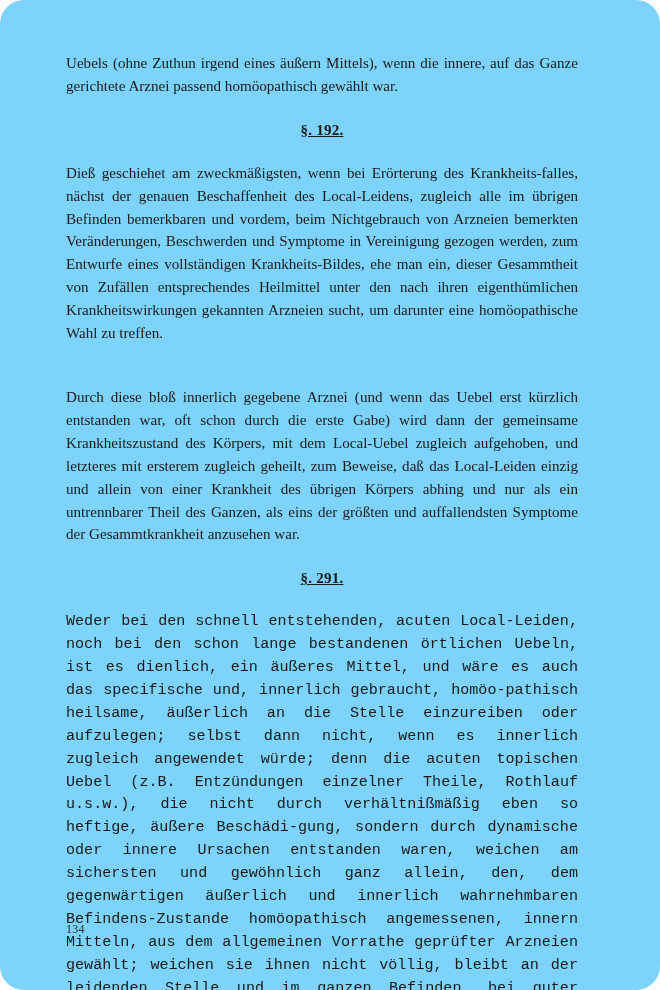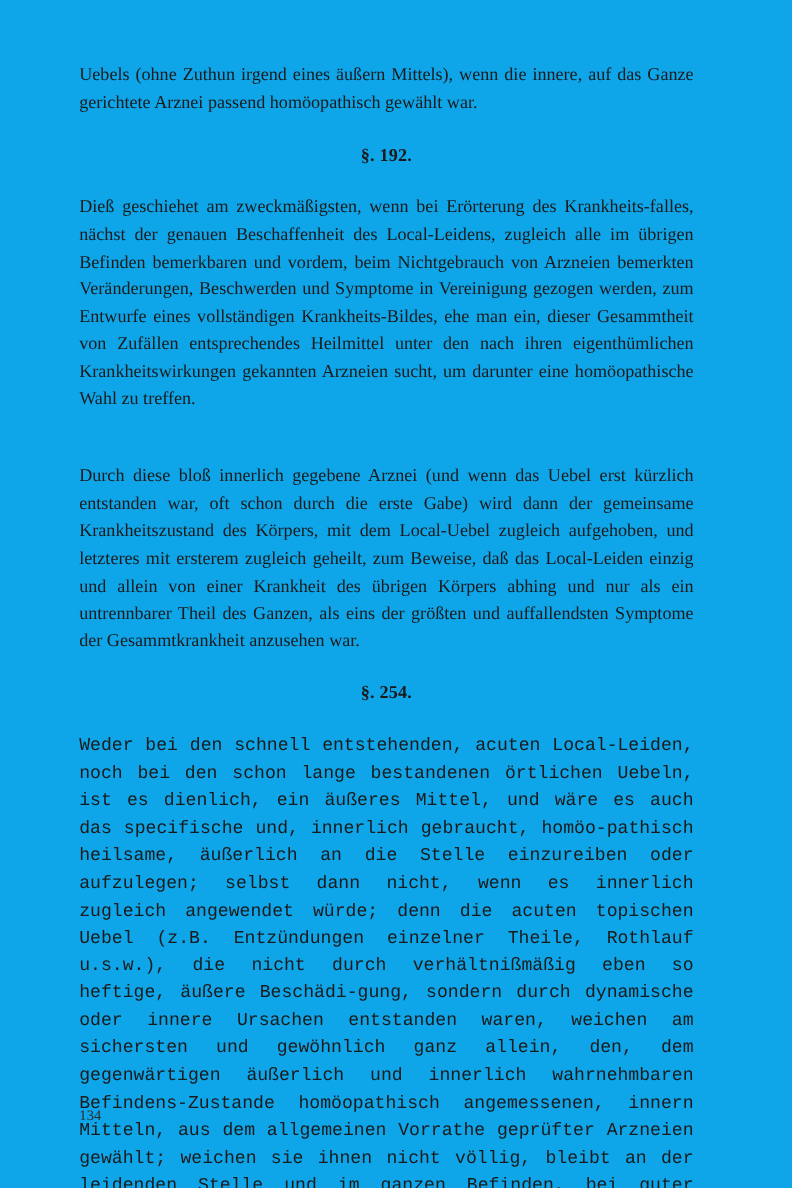--- a/index.html
+++ b/index.html
@@ -14,21 +14,22 @@
     font-family: "Liberation Serif", "DejaVu Serif", serif;
     color: #1a1a1a;
     overflow: hidden;
   }
   .page {
     position: absolute;
     left: 0;
     top: 0;
     width: 660px;
     height: 990px;
-    background: #0ea5e9;
+    background: #7dd3fc;
+    border-radius: 24px;
   }
   .text-block {
     position: absolute;
     left: 66px;
     top: 52px;
     width: 512px;
   }
   p.para {
     margin: 0;
     font-size: 15.1px;
@@ -42,20 +43,21 @@
     word-spacing: -0.2px;
     font-family: Liberation Mono, monospace;
   }
   .sec-head {
     margin: 0;
     font-size: 15.1px;
     line-height: 22.9px;
     font-weight: bold;
     text-align: center;
     letter-spacing: 0.2px;
+    text-decoration: underline;
   }
   .gap-after-head { height: 20px; }
   .gap-before-head { height: 21px; }
   .page-number {
     position: absolute;
     left: 66px;
     top: 922px;
     font-size: 12px;
     line-height: 14px;
     color: #2b2b2b;
@@ -81,21 +83,21 @@
 
     <div class="gap-before-head"></div>
 
 
     <div class="gap-after-head"></div>
 
     <p class="para">Durch diese bloß innerlich gegebene Arznei (und wenn das Uebel erst kürzlich entstanden war, oft schon durch die erste Gabe) wird dann der gemeinsame Krankheitszustand des Körpers, mit dem Local-Uebel zugleich aufgehoben, und letzteres mit ersterem zugleich geheilt, zum Beweise, daß das Local-Leiden einzig und allein von einer Krankheit des übrigen Körpers abhing und nur als ein untrennbarer Theil des Ganzen, als eins der größten und auffallendsten Symptome der Gesammtkrankheit anzusehen war.</p>
 
     <div class="gap-before-head"></div>
 
-    <p class="sec-head">§. 254.</p>
+    <p class="sec-head">§. 291.</p>
 
     <div class="gap-after-head"></div>
 
     <p class="para tight">Weder bei den schnell entstehenden, acuten Local-Leiden, noch bei den schon lange bestandenen örtlichen Uebeln, ist es dienlich, ein äußeres Mittel, und wäre es auch das specifische und, innerlich gebraucht, homöo-pathisch heilsame, äußerlich an die Stelle einzureiben oder aufzulegen; selbst dann nicht, wenn es innerlich zugleich angewendet würde; denn die acuten topischen Uebel (z.B. Entzündungen einzelner Theile, Rothlauf u.s.w.), die nicht durch verhältnißmäßig eben so heftige, äußere Beschädi-gung, sondern durch dynamische oder innere Ursachen entstanden waren, weichen am sichersten und gewöhnlich ganz allein, den, dem gegenwärtigen äußerlich und innerlich wahrnehmbaren Befindens-Zustande homöopathisch angemessenen, innern Mitteln, aus dem allgemeinen Vorrathe geprüfter Arzneien gewählt; weichen sie ihnen nicht völlig, bleibt an der leidenden Stelle und im ganzen Befinden, bei guter Lebensordnung, dennoch ein Rest von Krankheit zurück, den die Lebenskraft zur Normalität wieder zu erhe-ben nicht im Stande ist, so war (wie nicht selten) das acute Local-Uebel ein Product auflodernder, bisher im Innern schlummernder Psora, welche</p>
 
   </div>
 
   <div class="page-number">134</div>
 
 </div>

